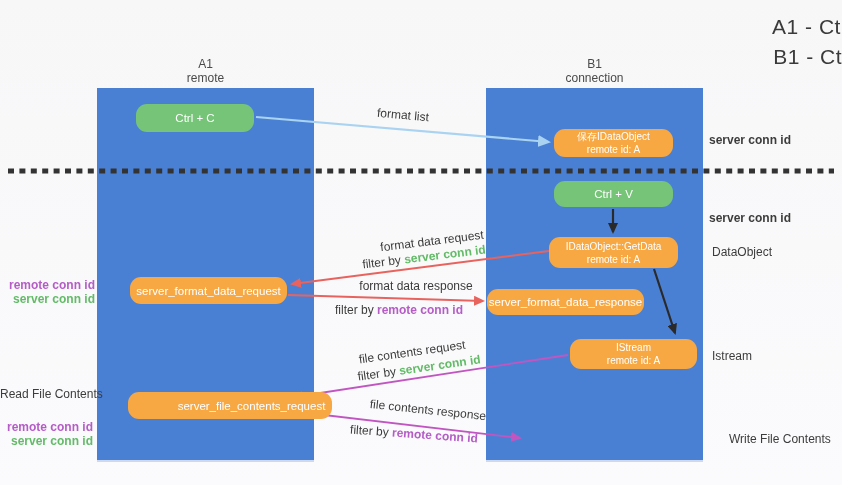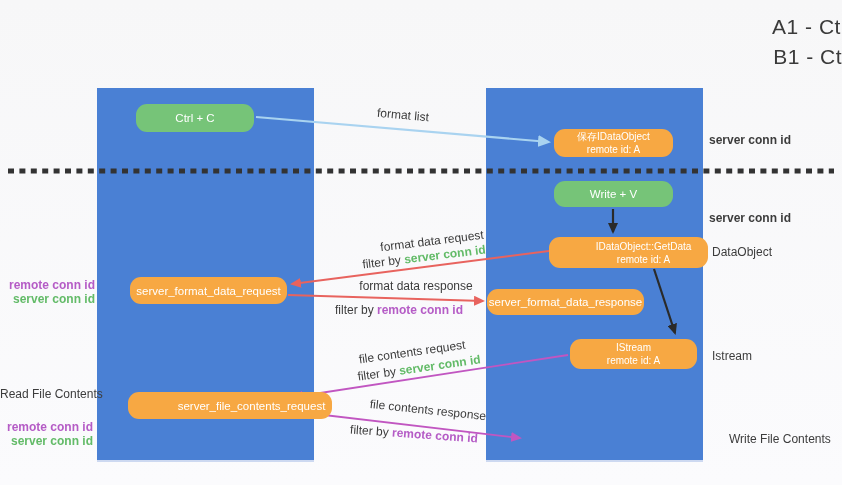--- a/index.html
+++ b/index.html
@@ -49,20 +49,28 @@
 </head>
 <body>
 
 <div class="canvas">
 
   <div class="title">
     <div>A1 - Ctrl+C</div>
     <div>B1 - Ctrl+V</div>
   </div>
 
+  <div class="col-header" style="left:97px; top:58px; width:217px;">
+    <div>A1</div>
+    <div>remote</div>
+  </div>
+  <div class="col-header" style="left:486px; top:58px; width:217px;">
+    <div>B1</div>
+    <div>connection</div>
+  </div>
 
   <div class="column" style="left:97px;"></div>
   <div class="column" style="left:486px;"></div>
 
   <svg class="overlay">
     <defs>
       <marker id="ah-blue" markerUnits="userSpaceOnUse" markerWidth="13" markerHeight="12" refX="11" refY="6" orient="auto">
         <path d="M0,0 L13,6 L0,12 z" fill="#a9d3f0"></path>
       </marker>
       <marker id="ah-black" markerUnits="userSpaceOnUse" markerWidth="11" markerHeight="10" refX="9" refY="5" orient="auto">
@@ -96,24 +104,24 @@
   <div class="box green single" style="left:136px; top:104px; width:118px; height:28px;">
     <span>Ctrl + C</span>
   </div>
 
   <div class="box orange double" style="left:554px; top:129px; width:119px; height:28px;">
     <span>保存IDataObject</span>
     <span>remote id: A</span>
   </div>
 
   <div class="box green single" style="left:554px; top:181px; width:119px; height:26px;">
-    <span>Write + V</span>
+    <span>Ctrl + V</span>
   </div>
 
-  <div class="box orange double" style="left:549px; top:237px; width:129px; height:31px;padding-left:30px;">
+  <div class="box orange double" style="left:549px; top:237px; width:129px; height:31px;">
     <span>IDataObject::GetData</span>
     <span>remote id: A</span>
   </div>
 
   <div class="box orange single" style="left:487px; top:289px; width:157px; height:26px;">
     <span>server_format_data_response</span>
   </div>
 
   <div class="box orange single" style="left:130px; top:277px; width:157px; height:27px;">
     <span>server_format_data_request</span>

